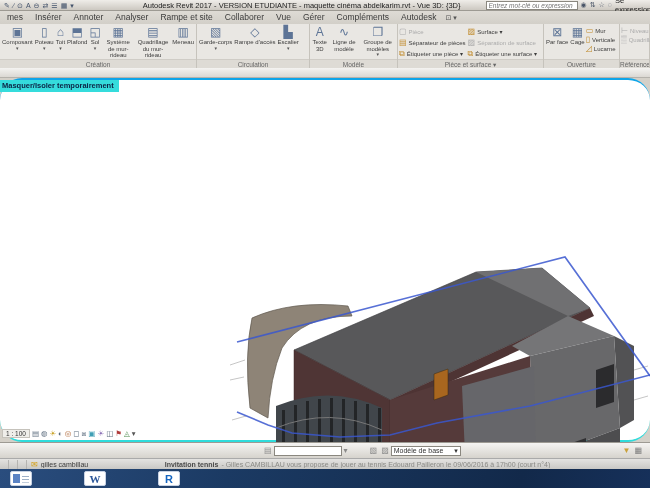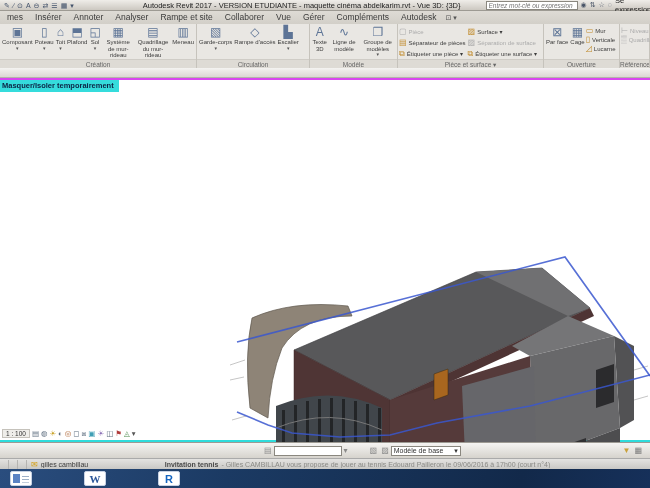--- a/index.html
+++ b/index.html
@@ -47,21 +47,21 @@
     white-space:nowrap; cursor:default; }
   .smallbtn .sico { font-size:8px; line-height:8px; color:#c08a2a; }
   .disabled, .disabled .bico, .disabled .sico, .disabled .blbl { color:#ababab !important; }
   .smallstack { display:flex; flex-direction:column; gap:1px; padding-top:2px; }
 
   .ribbonedge { position:absolute; top:68px; left:0; width:650px; height:10px;
     background:linear-gradient(#f4f3f1,#dbd8d3); border-bottom:1px solid #b5b2ac; }
 
   
   .viewport { position:absolute; top:78px; left:0; width:650px; height:364px;
-    background:#fff; border-top:2px solid #d946ef; border-bottom:2px solid #2fdcdc; }
+    background:#fff; border-top:2px solid #0ea5e9; border-bottom:2px solid #2fdcdc;border-radius:22px; }
   .hideisolate { position:absolute; top:0; left:0; background:#35dcdc; color:#0c2344;
     font-size:7.5px; font-weight:bold; padding:1px 5px 2px 2px; white-space:nowrap; }
   .vcbar { position:absolute; bottom:2px; left:2px; height:10px; display:flex;
     align-items:center; gap:2px; }
   .scalebox { font-size:6.5px; color:#333; border:1px solid #c5c2bb; background:#efeeea;
     padding:0 3px; height:9px; line-height:8px; }
   .vcbar .vico { font-size:7.5px; line-height:9px; }
 
   svg.model { position:absolute; left:230px; top:170px; }
 

